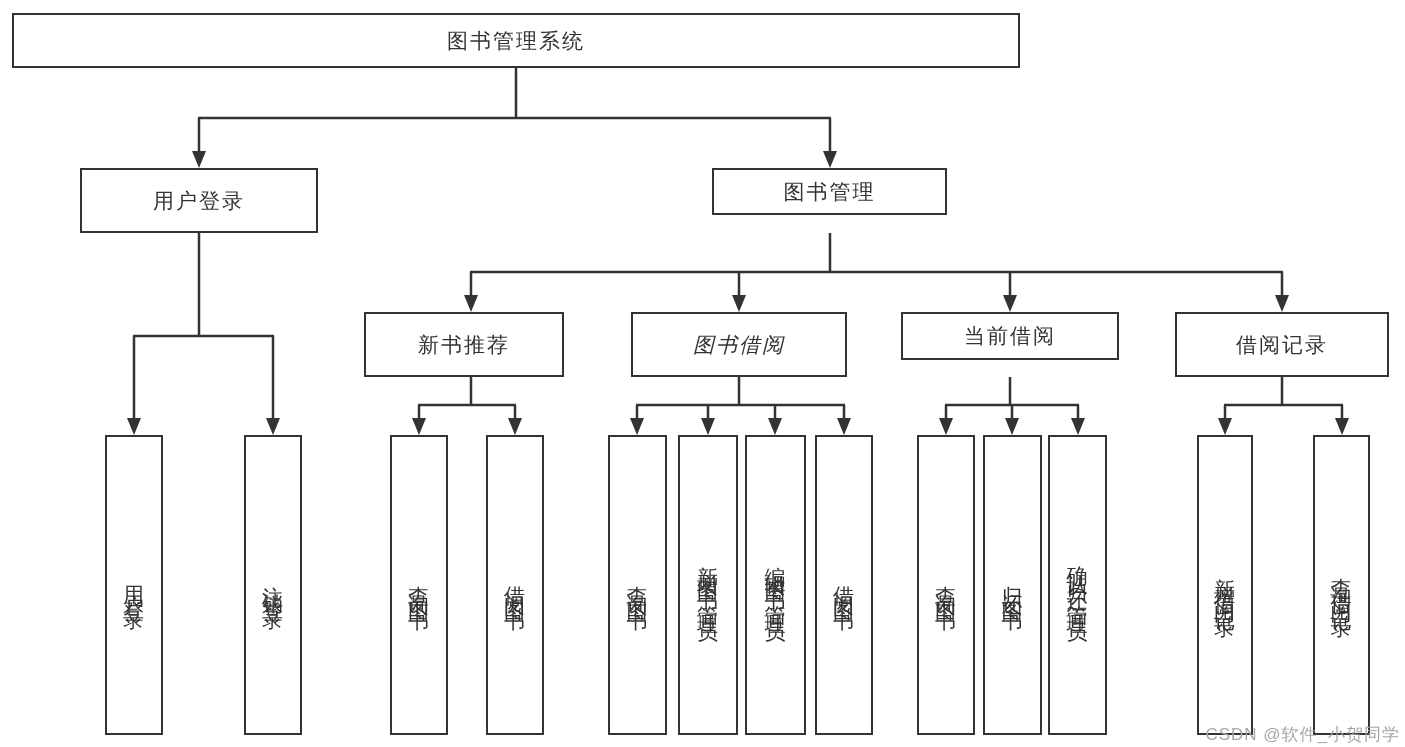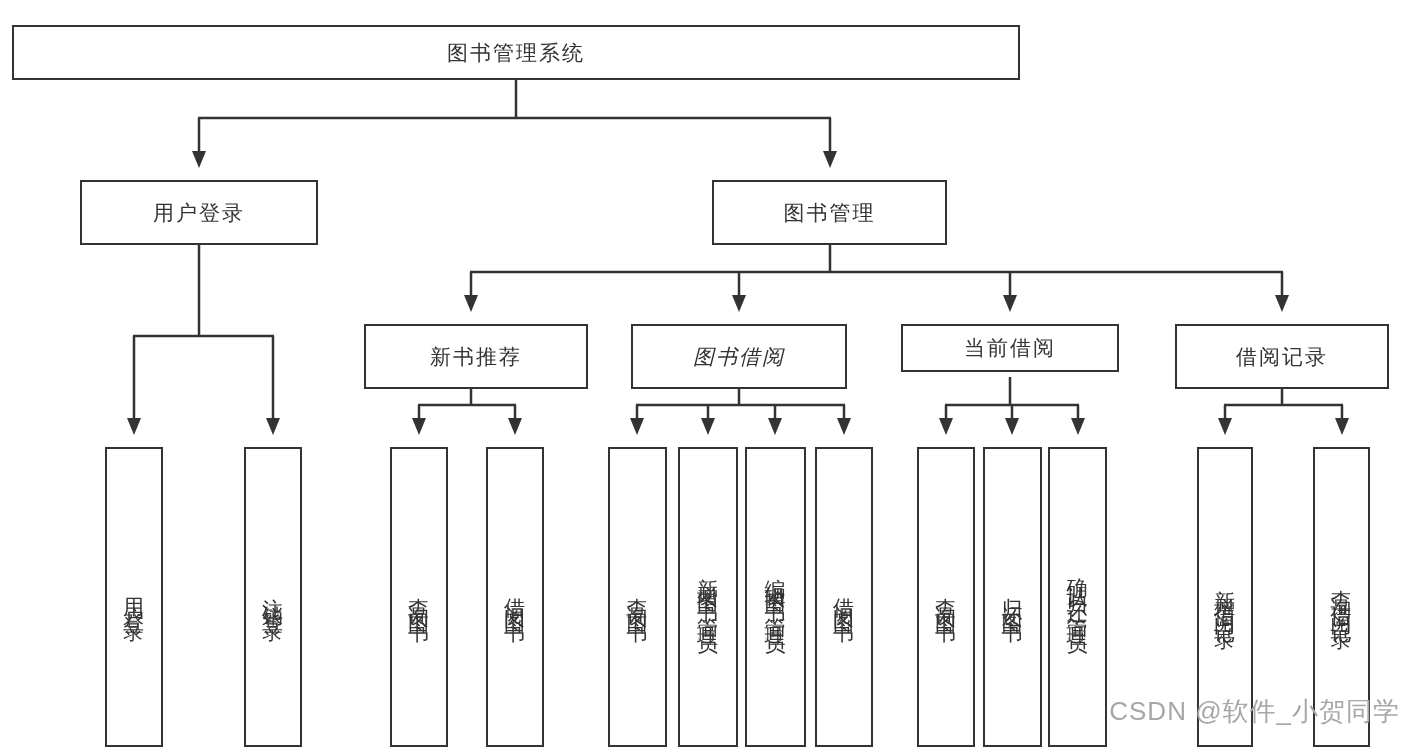--- a/index.html
+++ b/index.html
@@ -28,36 +28,35 @@
     pointer-events: none;
   }
   .node {
     position: absolute;
     border: 2.5px solid var(--border);
     background: var(--bg);
     color: var(--text);
     display: flex;
     align-items: center;
     justify-content: center;
-    margin-top: 12px;
   }
   .box-h { font-size: 21px; letter-spacing: 2px; }
   .box-h.root { font-size: 21px; }
   .box-v { font-size: 21px; }
   .box-v .vtext {
     writing-mode: vertical-rl;
     letter-spacing: 8px;
     line-height: 1;
     max-height: 292px;
   }
   .watermark {
     position: absolute;
     right: 5px;
-    bottom: 18px;
-    font-size: 26px;
+    bottom: 1px;
+    font-size: 17px;
     letter-spacing: 1px;
     color: var(--watermark);
     white-space: nowrap;
   }
 </style>
 </head>
 <body>
 
 <div class="canvas">
 
@@ -115,23 +114,23 @@
       <polygon points="1005,418 1019,418 1012,435"></polygon>
       <polygon points="1071,418 1085,418 1078,435"></polygon>
       <polygon points="1218,418 1232,418 1225,435"></polygon>
       <polygon points="1335,418 1349,418 1342,435"></polygon>
     </g>
   </svg>
 
   <div class="node box-h root" style="left:12px; top:13px; width:1008px; height:55px;">图书管理系统</div>
 
   <div class="node box-h" style="left:80px; top:168px; width:238px; height:65px;">用户登录</div>
-  <div class="node box-h" style="left:712px; top:168px; width:235px; height:65px;">图书管理</div>
+  <div class="node box-h" style="left:712px; top:168px; width:235px; height:47px;">图书管理</div>
 
-  <div class="node box-h" style="left:364px; top:312px; width:224px; height:65px;">新书推荐</div>
+  <div class="node box-h" style="left:364px; top:312px; width:200px; height:65px;">新书推荐</div>
   <div class="node box-h" style="left:631px; top:312px; width:216px; height:65px;font-style:italic;">图书借阅</div>
   <div class="node box-h" style="left:901px; top:312px; width:218px; height:48px;">当前借阅</div>
   <div class="node box-h" style="left:1175px; top:312px; width:214px; height:65px;">借阅记录</div>
 
   <div class="node box-v" style="left:105px; top:435px; width:58px; height:300px;">
     <span class="vtext">用户登录</span>
   </div>
   <div class="node box-v" style="left:244px; top:435px; width:58px; height:300px;">
     <span class="vtext">注销登录</span>
   </div>

